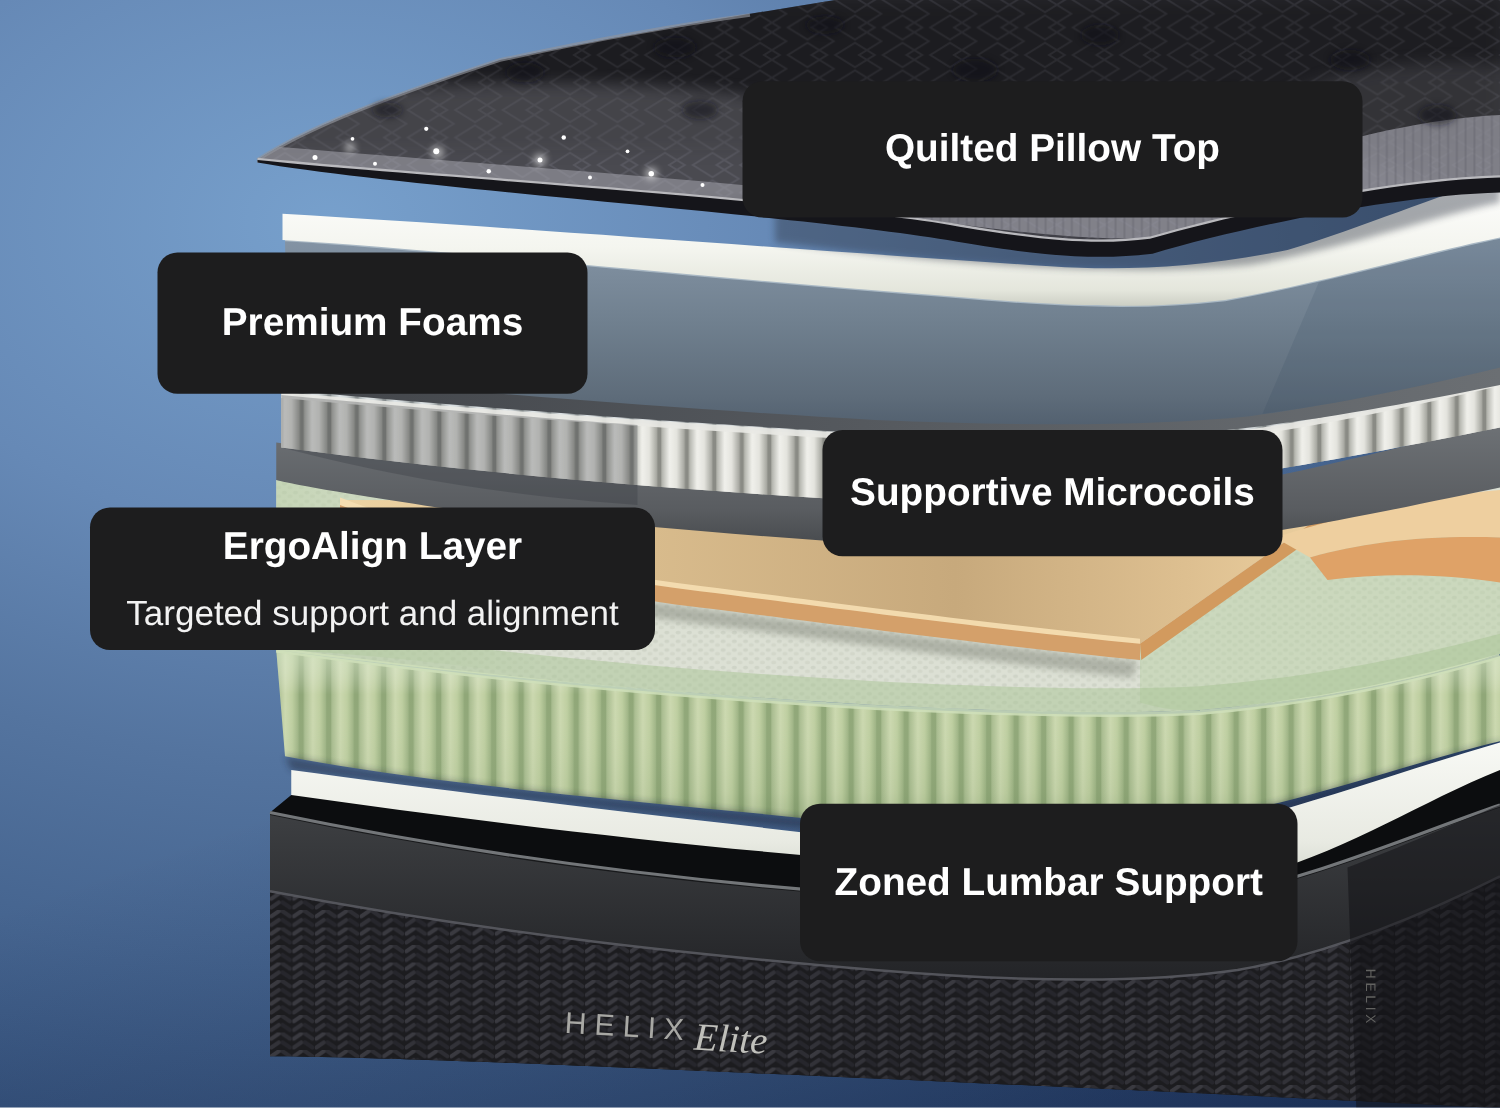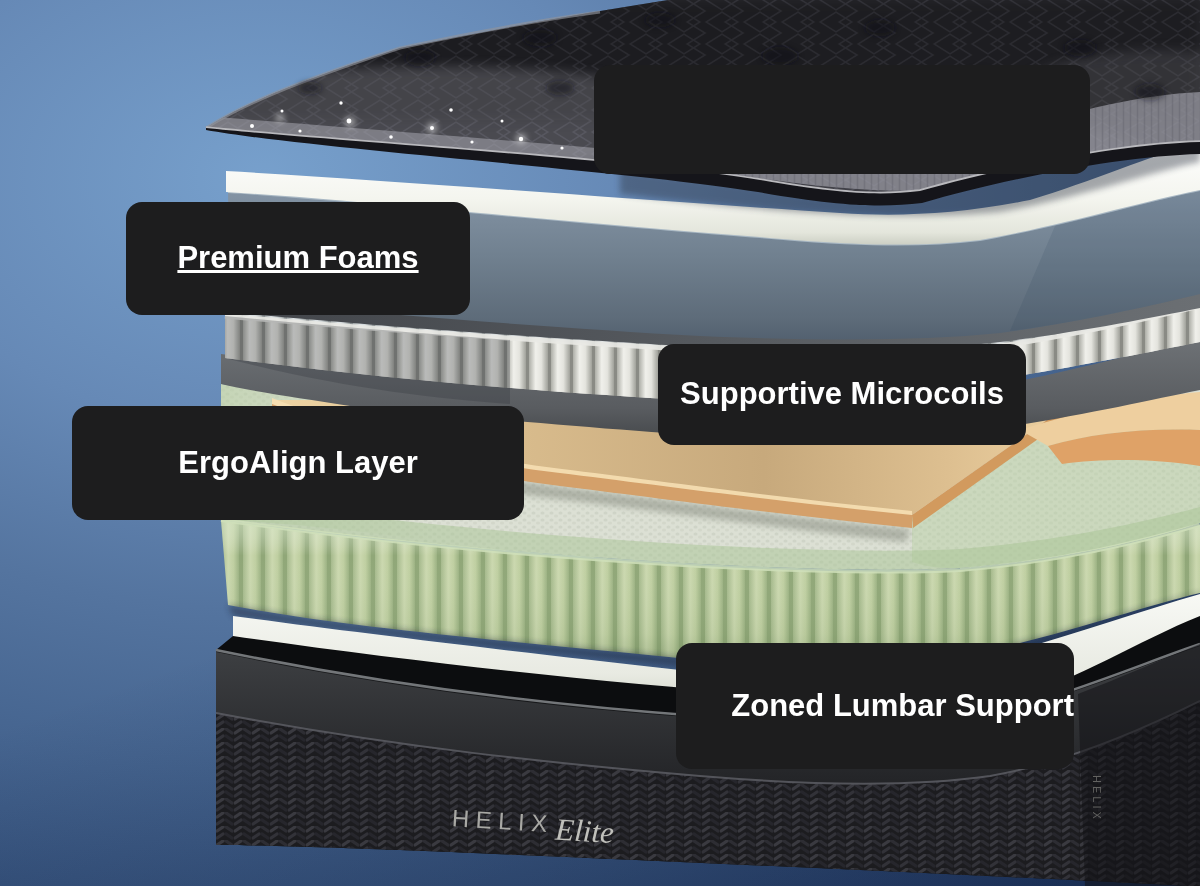--- a/index.html
+++ b/index.html
@@ -263,25 +263,27 @@
         <ellipse cx="1150" cy="92" rx="15" ry="8"></ellipse>
     <ellipse cx="710" cy="98" rx="16" ry="8"></ellipse>
         <ellipse cx="560" cy="88" rx="14" ry="7"></ellipse>
     <ellipse cx="850" cy="112" rx="16" ry="8"></ellipse>
         <ellipse cx="310" cy="88" rx="12" ry="6"></ellipse>
   </g>
 </g>
 </svg>
 
 <div class="lbl" style="left:594px;top:65px;width:496px;height:109px;">
-</div>
-<div class="lbl" style="left:126px;top:202px;width:344px;height:113px;text-decoration:underline;">
+  <div class="t">Quilted Pillow Top</div>
+</div>
+<div class="lbl" style="left:126px;top:202px;width:344px;height:113px;">
   <div class="t">Premium Foams</div>
 </div>
 <div class="lbl" style="left:658px;top:344px;width:368px;height:101px;">
   <div class="t">Supportive Microcoils</div>
 </div>
 <div class="lbl" style="left:72px;top:406px;width:452px;height:114px;gap:17px;">
   <div class="t">ErgoAlign Layer</div>
-</div>
-<div class="lbl" style="left:676px;top:643px;width:398px;height:126px;align-items:flex-end;">
+  <div class="s">Targeted support and alignment</div>
+</div>
+<div class="lbl" style="left:640px;top:643px;width:398px;height:126px;">
   <div class="t">Zoned Lumbar Support</div>
 </div>
 
 </body></html>

